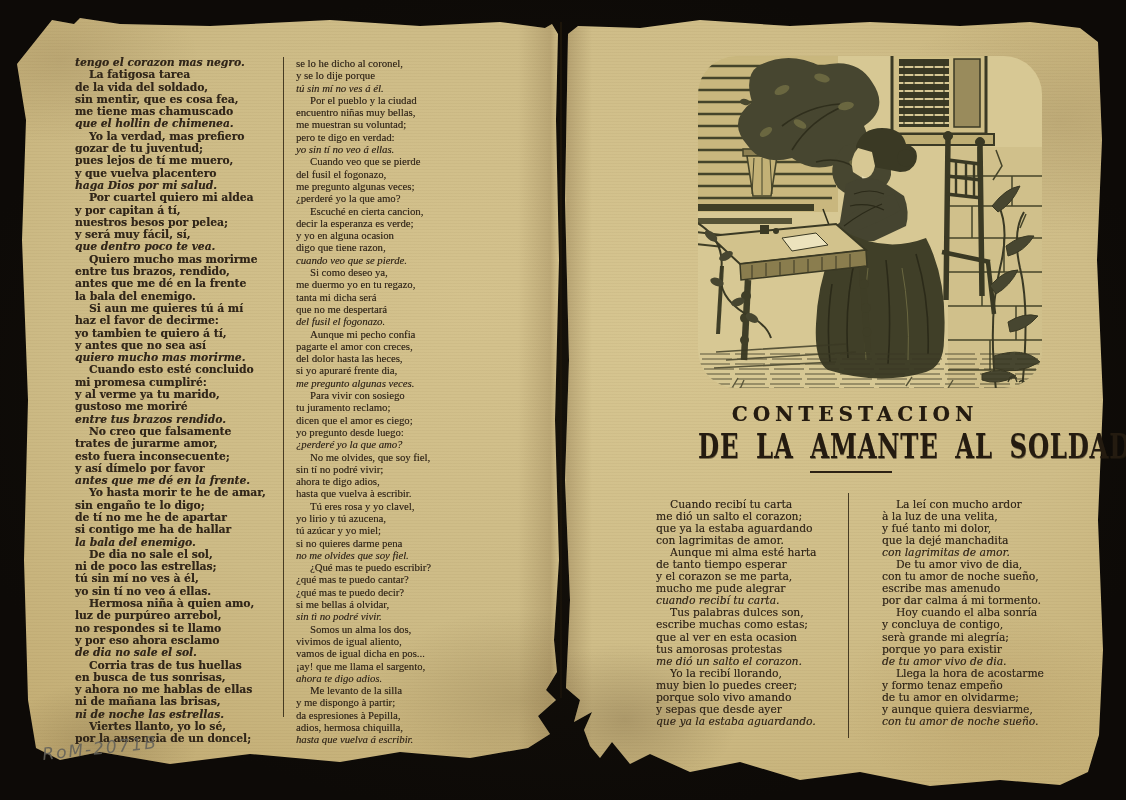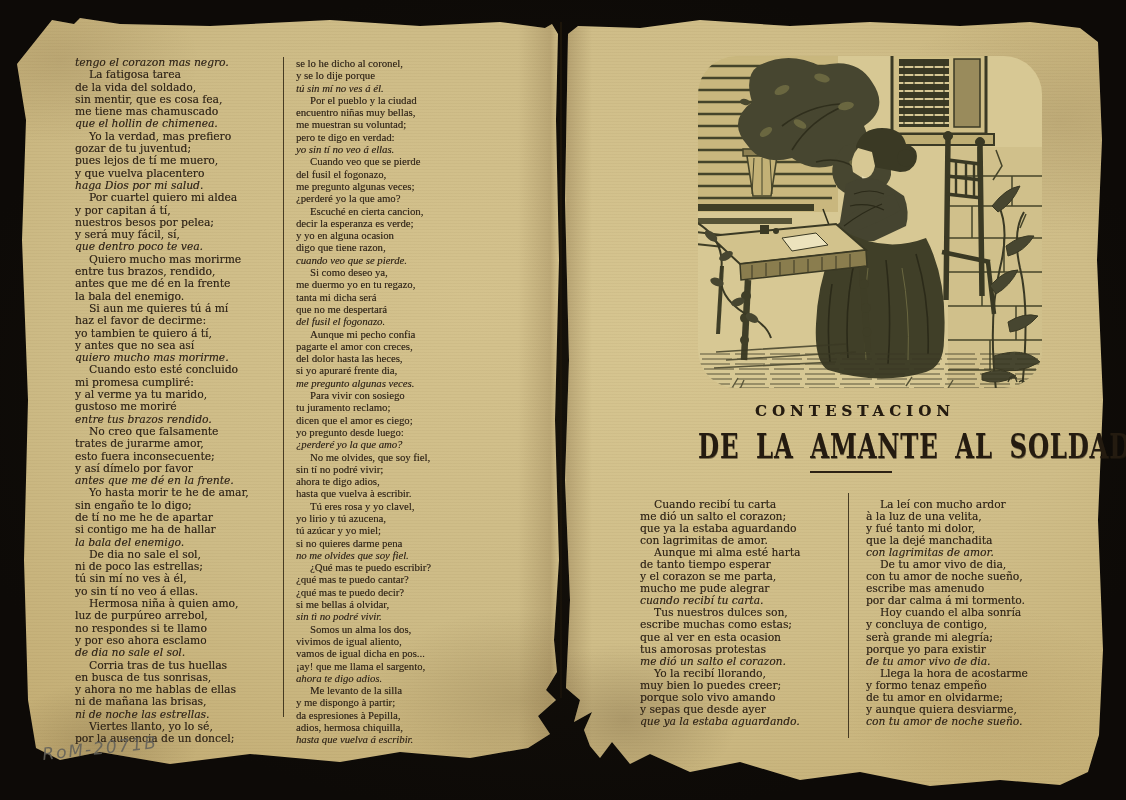--- a/index.html
+++ b/index.html
@@ -46,32 +46,32 @@
   
   .vrule { position:absolute; width:1.4px; background:rgba(40,30,14,.82); }
   #fold-line { left:560px; top:22px; height:676px; width:1.6px;
                background:linear-gradient(rgba(30,22,10,.9), rgba(30,22,10,.55)); }
   #divider-left  { left:283px; top:57px;  height:660px; }
   #divider-right { left:848px; top:493px; height:245px; }
   
   .col { position:absolute; color:#312619; white-space:nowrap;
          text-shadow:0.2px 0.2px 0.4px rgba(49,38,25,.5); }
   .col .ln { height:12.3px; line-height:12.3px; font-size:10.7px; }
-  .rp .ln  { height:12.05px; line-height:12.05px; }
+  .rp .ln  { height:12.05px; line-height:12.05px;margin-left:16px; }
   .ln.ind { padding-left:14px; }
   .ln.it  { font-style:italic; }
-  #lp-col1 { left:75px;  top:57px;  width:208px; }
+  #lp-col1 { left:75px;  top:57px;  width:208px;font-weight:bold; }
   #lp-col2 { left:296px; top:57px;  width:228px;font-family:Liberation Serif, serif; }
   #rp-col1 { left:640px; top:499px; width:206px; }
   #rp-col2 { left:866px; top:499px; width:224px; }
   
   #title-block { position:absolute; left:625px; top:0; width:460px; text-align:center;
                  color:#241b10; }
   #kicker { position:absolute; left:0; top:402px; width:100%;
-            font-size:15px; font-weight:bold; letter-spacing:5px;
+            font-size:20px; font-weight:bold; letter-spacing:5px;
             text-shadow:0.3px 0.3px 0 rgba(36,27,16,.6); }
   #main-title { position:absolute; left:0; top:427px; width:100%; }
   #main-title .inner { display:inline-block; white-space:nowrap;
             font-size:32px; font-weight:bold; word-spacing:10px; letter-spacing:1px;
             transform:scale(.76,1.05); transform-origin:center top;
             text-shadow:0.4px 0.4px 0 rgba(36,27,16,.5); }
   #title-rule { position:absolute; left:810px; top:471px; width:82px; height:2.2px;
                 background:#2c2114; }
   
   #engraving { position:absolute; left:696px; top:54px; width:348px; height:336px; }
@@ -213,21 +213,21 @@
   <div id="rp-col1" class="col rp">
       <div class="ln ind">Cuando recibí tu carta</div>
       <div class="ln">me dió un salto el corazon;</div>
       <div class="ln">que ya la estaba aguardando</div>
       <div class="ln">con lagrimitas de amor.</div>
       <div class="ln ind">Aunque mi alma esté harta</div>
       <div class="ln">de tanto tiempo esperar</div>
       <div class="ln">y el corazon se me parta,</div>
       <div class="ln">mucho me pude alegrar</div>
       <div class="ln it">cuando recibí tu carta.</div>
-      <div class="ln ind">Tus nuestros dulces son,</div>
+      <div class="ln ind">Tus palabras dulces son,</div>
       <div class="ln">escribe muchas como estas;</div>
       <div class="ln">que al ver en esta ocasion</div>
       <div class="ln">tus amorosas protestas</div>
       <div class="ln it">me dió un salto el corazon.</div>
       <div class="ln ind">Yo la recibí llorando,</div>
       <div class="ln">muy bien lo puedes creer;</div>
       <div class="ln">porque solo vivo amando</div>
       <div class="ln">y sepas que desde ayer</div>
       <div class="ln it">que ya la estaba aguardando.</div>
     </div>

